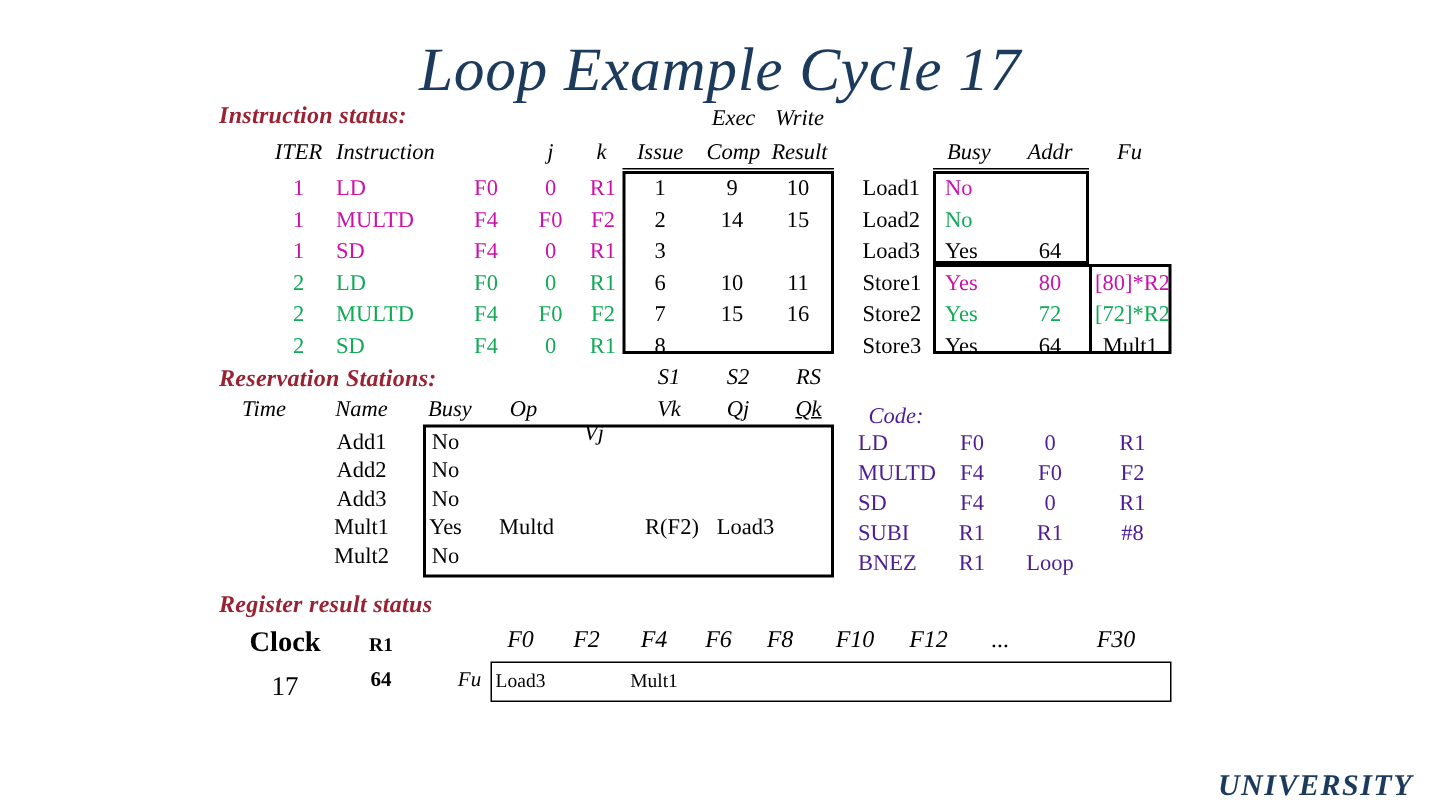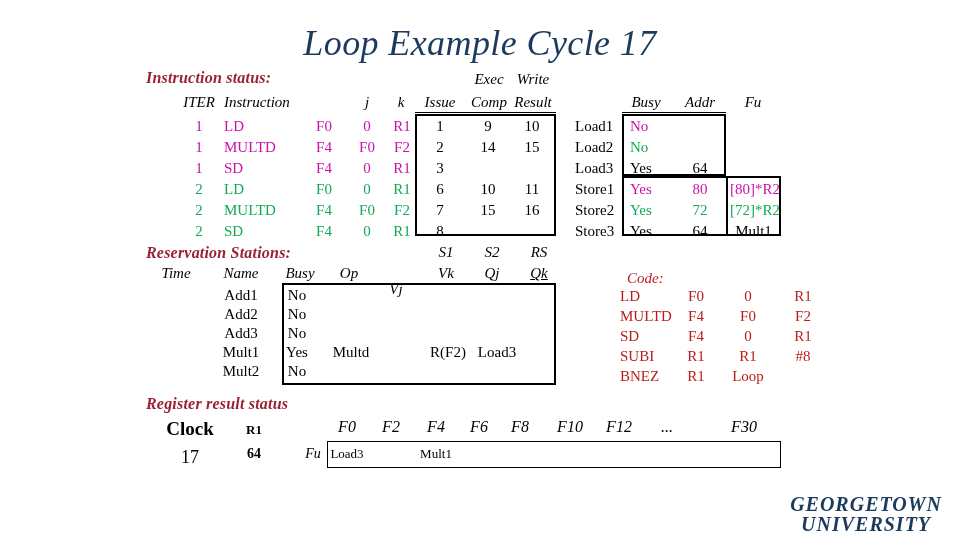--- a/index.html
+++ b/index.html
@@ -9,26 +9,26 @@
     -webkit-font-smoothing:none;
   }
   .abs{position:absolute;white-space:nowrap;}
 
   
   .c-navy{color:#1b3a5c;}
   .c-red{color:#992233;}
   .c-mag{color:#cc11aa;}
   .c-grn{color:#11aa55;}
   .c-blk{color:#000000;}
-  .c-code{color:#b91c1c;margin-left:48px;}
+  .c-code{color:#4c1d95;}
 
   
   #title{
     left:0;top:22px;width:960px;text-align:center;
-    font-size:36px;font-style:italic;font-weight:400;letter-spacing:.4px;
+    font-size:41px;font-style:italic;font-weight:400;letter-spacing:.4px;
   }
 
   
   .sect-head{
     font-size:16px;font-style:italic;font-weight:bold;letter-spacing:.2px;
   }
 
   
   .hdr{font-size:15px;font-style:italic;}
   .cell{font-size:15px;}
@@ -229,15 +229,14 @@
     <div class="abs hdr c-blk ctr" style="left: 619px; top: 418px; font-size: 16px;">F12</div>
     <div class="abs hdr c-blk ctr" style="left: 667px; top: 418px; font-size: 16px;">...</div>
     <div class="abs hdr c-blk ctr" style="left: 744px; top: 418px; font-size: 16px;">F30</div>
   </div>
 <div id="reg-fu">
     <div class="abs cell c-blk ctr" style="left: 347px; top: 446px; font-size: 13px;">Load3</div>
     <div class="abs cell c-blk ctr" style="left: 436px; top: 446px; font-size: 13px;">Mult1</div>
   </div>
 
 <div class="abs" id="logo">
-  <div class="l1">GEORGETOWN</div>
   <div class="l2">UNIVERSITY</div>
 </div>
 
 </body></html>

